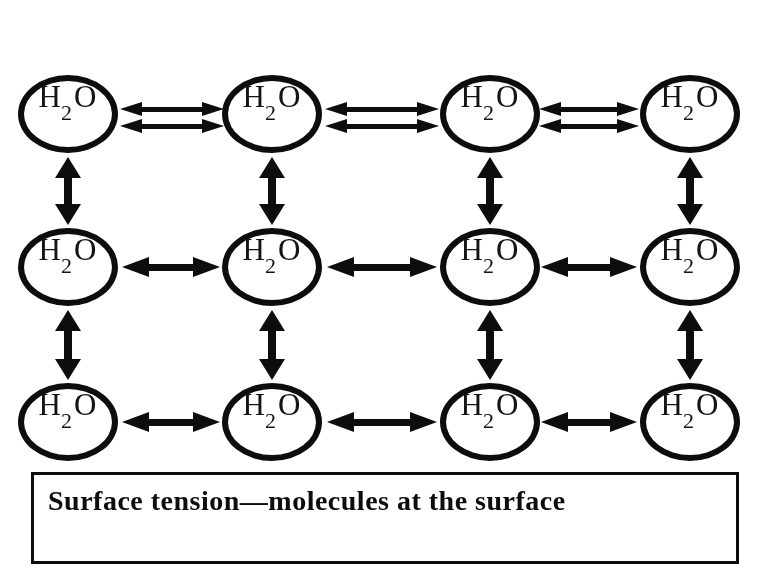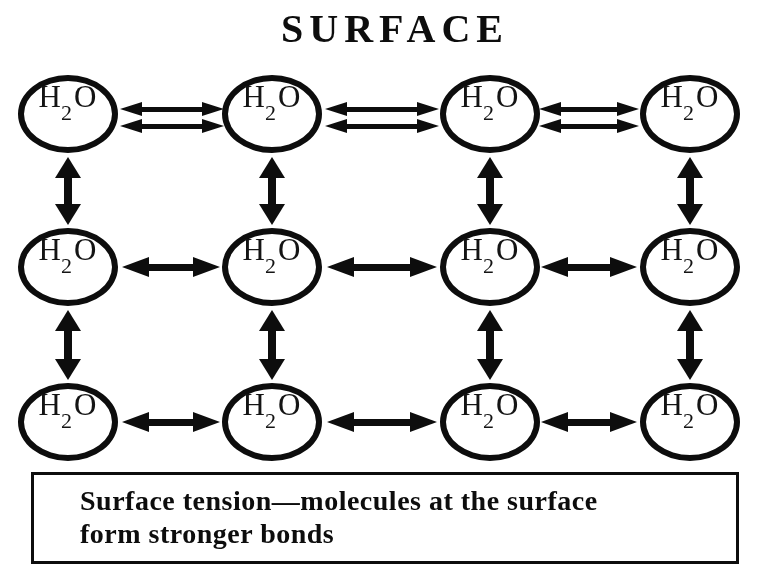--- a/index.html
+++ b/index.html
@@ -87,28 +87,27 @@
 
   
   .caption-box {
     position:absolute; left:31px; top:472px; width:708px; height:92px;
     box-sizing:border-box; border:3px solid #0d0d0d; background:#ffffff;
     padding:9px 14px;
     font-family:"Liberation Serif", serif;
     font-weight:bold; font-size:28px; line-height:33px;
     letter-spacing:0.5px; color:#0d0d0d;
   }
-  .caption-box .line { display:block;margin-left:32px; }
+  .caption-box .line { display:block; }
 </style>
 </head>
 <body>
 
 <div class="canvas">
 
-  <div class="title">SURFACE</div>
 
   <div class="mol" style="left:18px; top:75px;">
     <span class="formula"><span>H</span><sub>2</sub><span>O</span></span>
   </div>
   <div class="mol" style="left:222px; top:75px;">
     <span class="formula"><span>H</span><sub>2</sub><span>O</span></span>
   </div>
   <div class="mol" style="left:440px; top:75px;">
     <span class="formula"><span>H</span><sub>2</sub><span>O</span></span>
   </div>
@@ -168,16 +167,15 @@
   <div class="arrow-v" style="left:477px; top:157px; height:68px;"></div>
   <div class="arrow-v" style="left:677px; top:157px; height:68px;"></div>
 
   <div class="arrow-v" style="left:55px; top:310px; height:70px;"></div>
   <div class="arrow-v" style="left:259px; top:310px; height:70px;"></div>
   <div class="arrow-v" style="left:477px; top:310px; height:70px;"></div>
   <div class="arrow-v" style="left:677px; top:310px; height:70px;"></div>
 
   <div class="caption-box">
     <span class="line">Surface tension—molecules at the surface</span>
-    <span class="line">form stronger bonds</span>
   </div>
 
 </div>
 
 </body></html>

